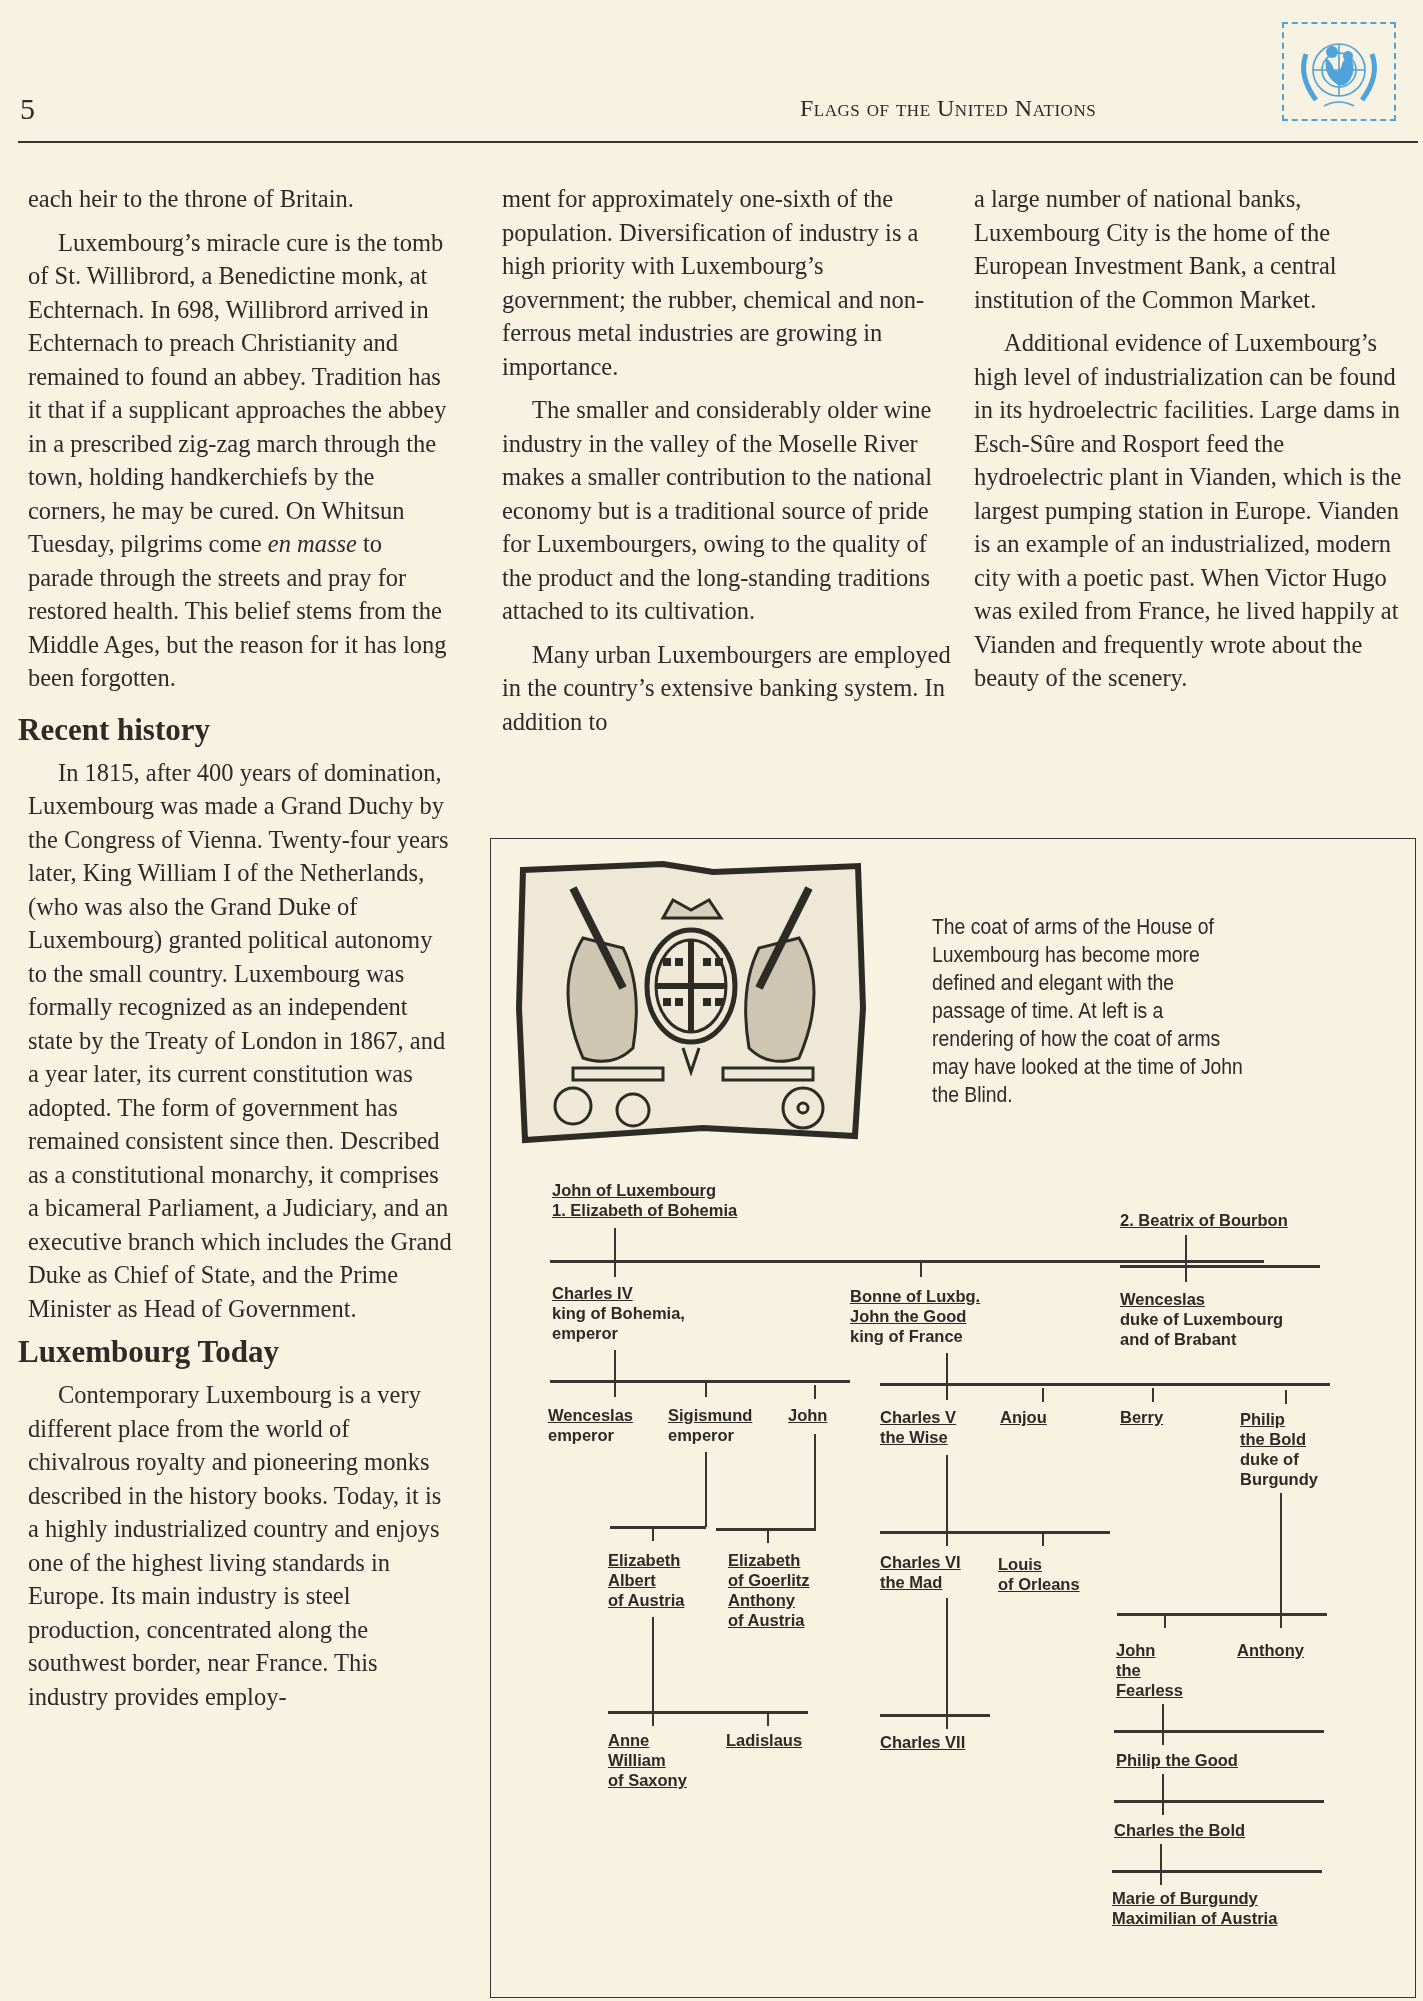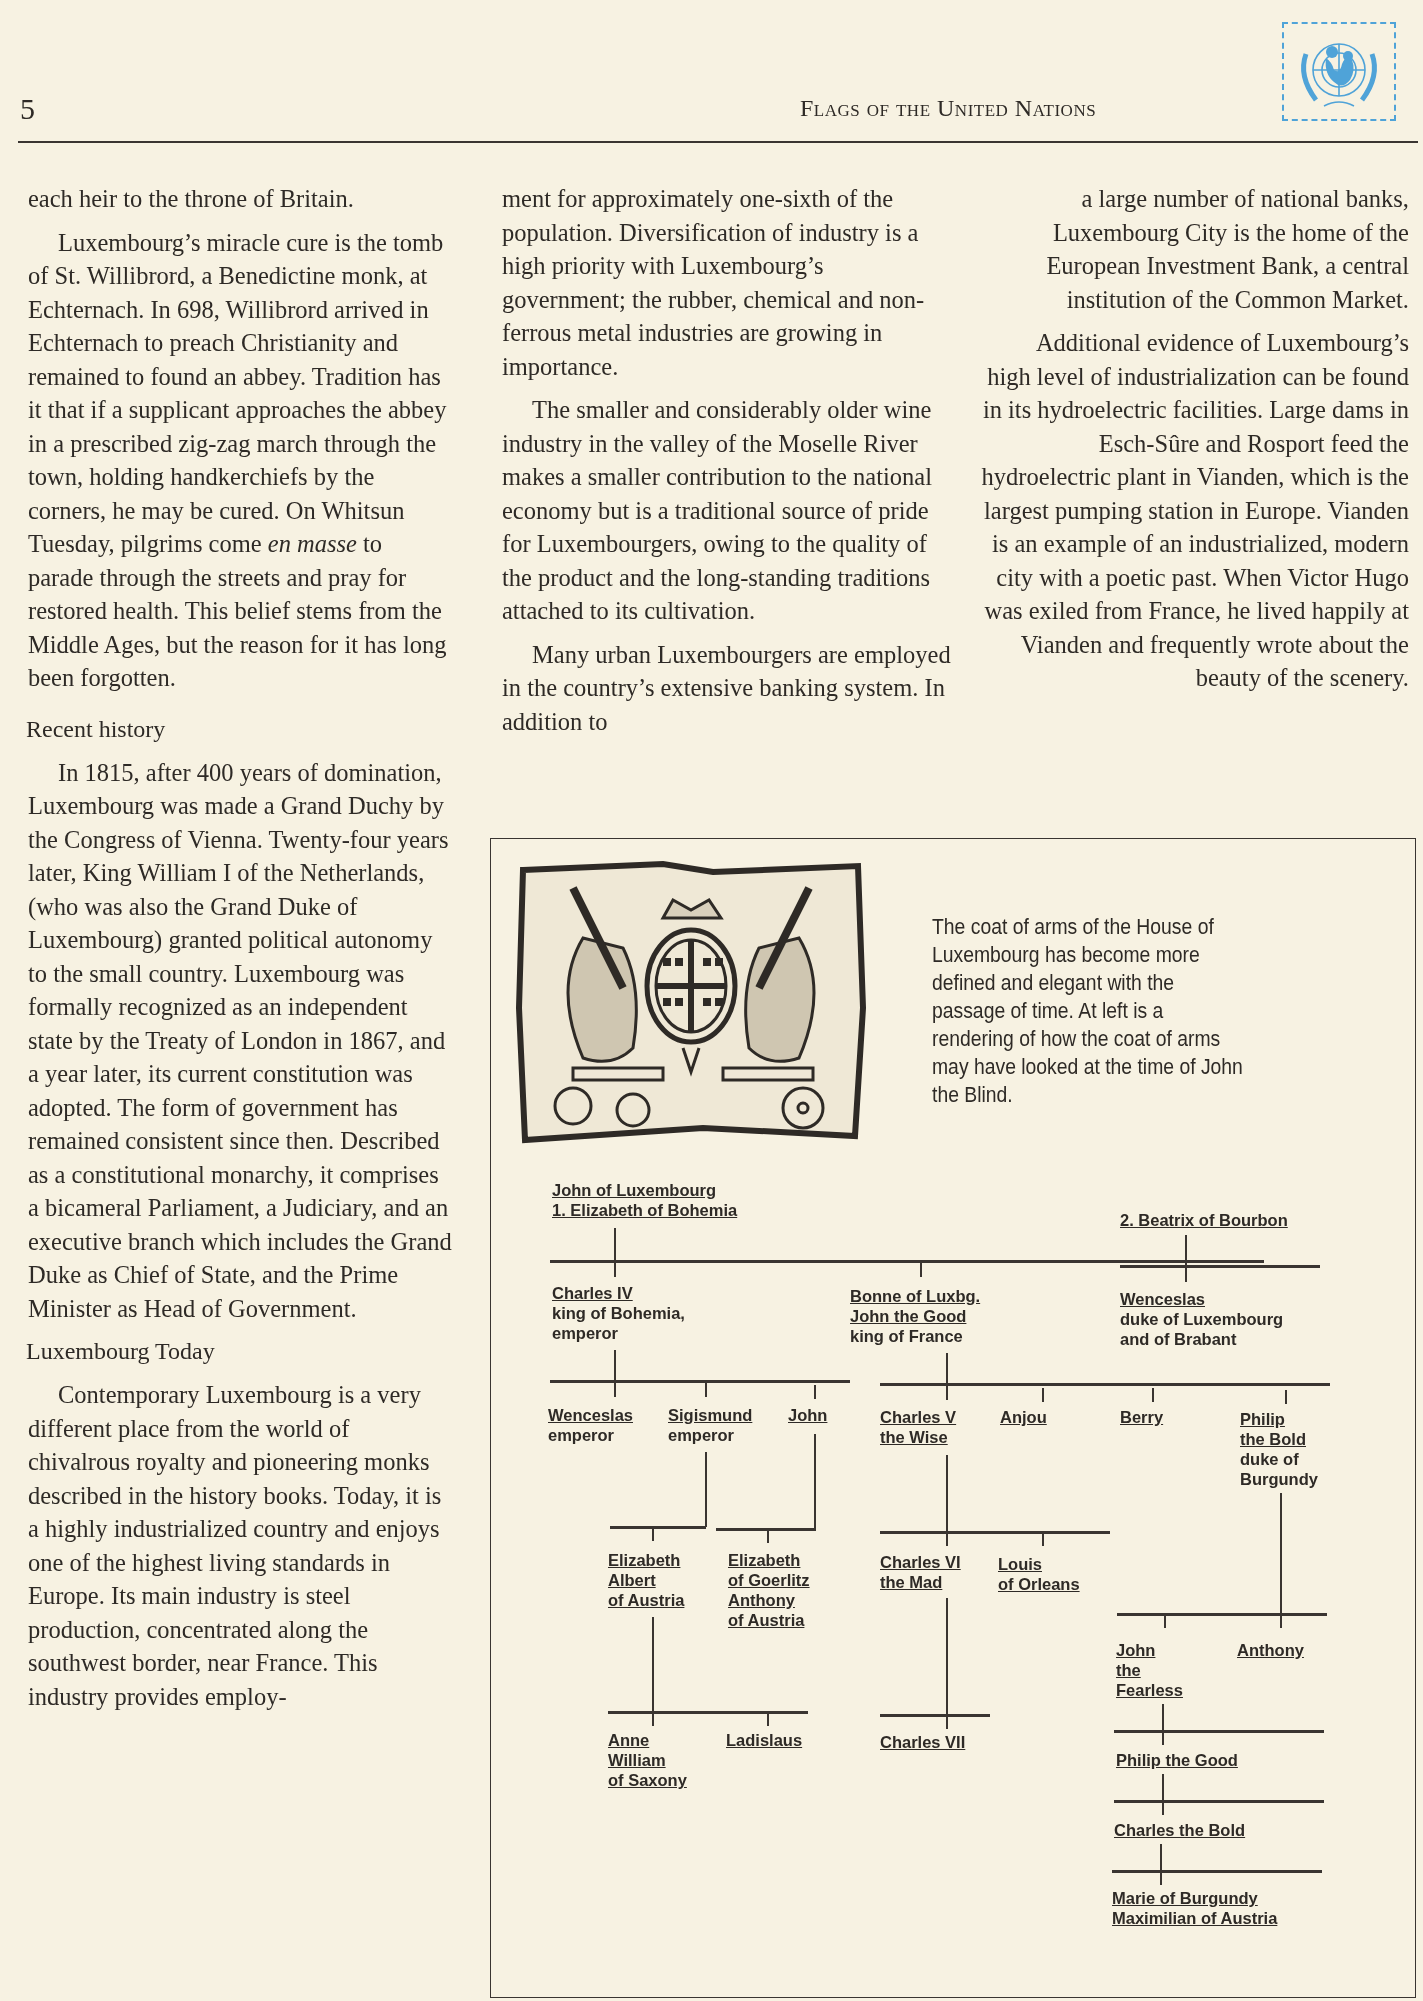--- a/index.html
+++ b/index.html
@@ -12,24 +12,24 @@
   .abs { position: absolute; }
   
   .page-num { left: 20px; top: 92px; font-size: 30px; }
   .running-head { left: 800px; top: 95px; font-size: 24px; letter-spacing: 0.5px; font-variant: small-caps; }
   .logo { left: 1282px; top: 22px; width: 114px; height: 99px; border: 2px dashed #4fa3d8; box-sizing: border-box; }
   .header-rule { left: 18px; top: 141px; width: 1400px; height: 2px; background: #3a3531; }
 
   .col { font-size: 24.5px; line-height: 33.5px; }
   .col p { margin: 10px; text-indent: 30px; }
   .col p.noindent { text-indent: 0; }
-  .col h3 { margin: 8px; font-size: 24px; font-weight: normal; line-height: 33px; }
+  .col h3 { margin: 0; font-size: 31px; font-weight: bold; line-height: 33px; }
   .col1 { left: 18px; top: 172px; width: 445px; }
   .col2 { left: 492px; top: 172px; width: 470px; }
-  .col3 { left: 964px; top: 172px; width: 455px; text-align: right; }
+  .col3 { left: 964px; top: 172px; width: 455px; }
 
   
   .box { left: 490px; top: 838px; width: 926px; height: 1160px; border: 1.5px solid #3a3531; box-sizing: border-box; }
   .coat { left: 513px; top: 858px; width: 357px; height: 286px; }
   .caption { left: 932px; top: 913px; width: 370px; font-size: 22.5px; line-height: 28px; font-family: "Liberation Sans", sans-serif; transform: scaleX(0.86); transform-origin: left top; }
 
   
   .tree { left: 490px; top: 1170px; width: 926px; height: 830px; }
   .node { position: absolute; font-family: "Liberation Sans", sans-serif; font-size: 16.5px; line-height: 20px; color: #2e2a26; }
   .node .b { font-weight: bold; display: block; text-decoration: underline; }

